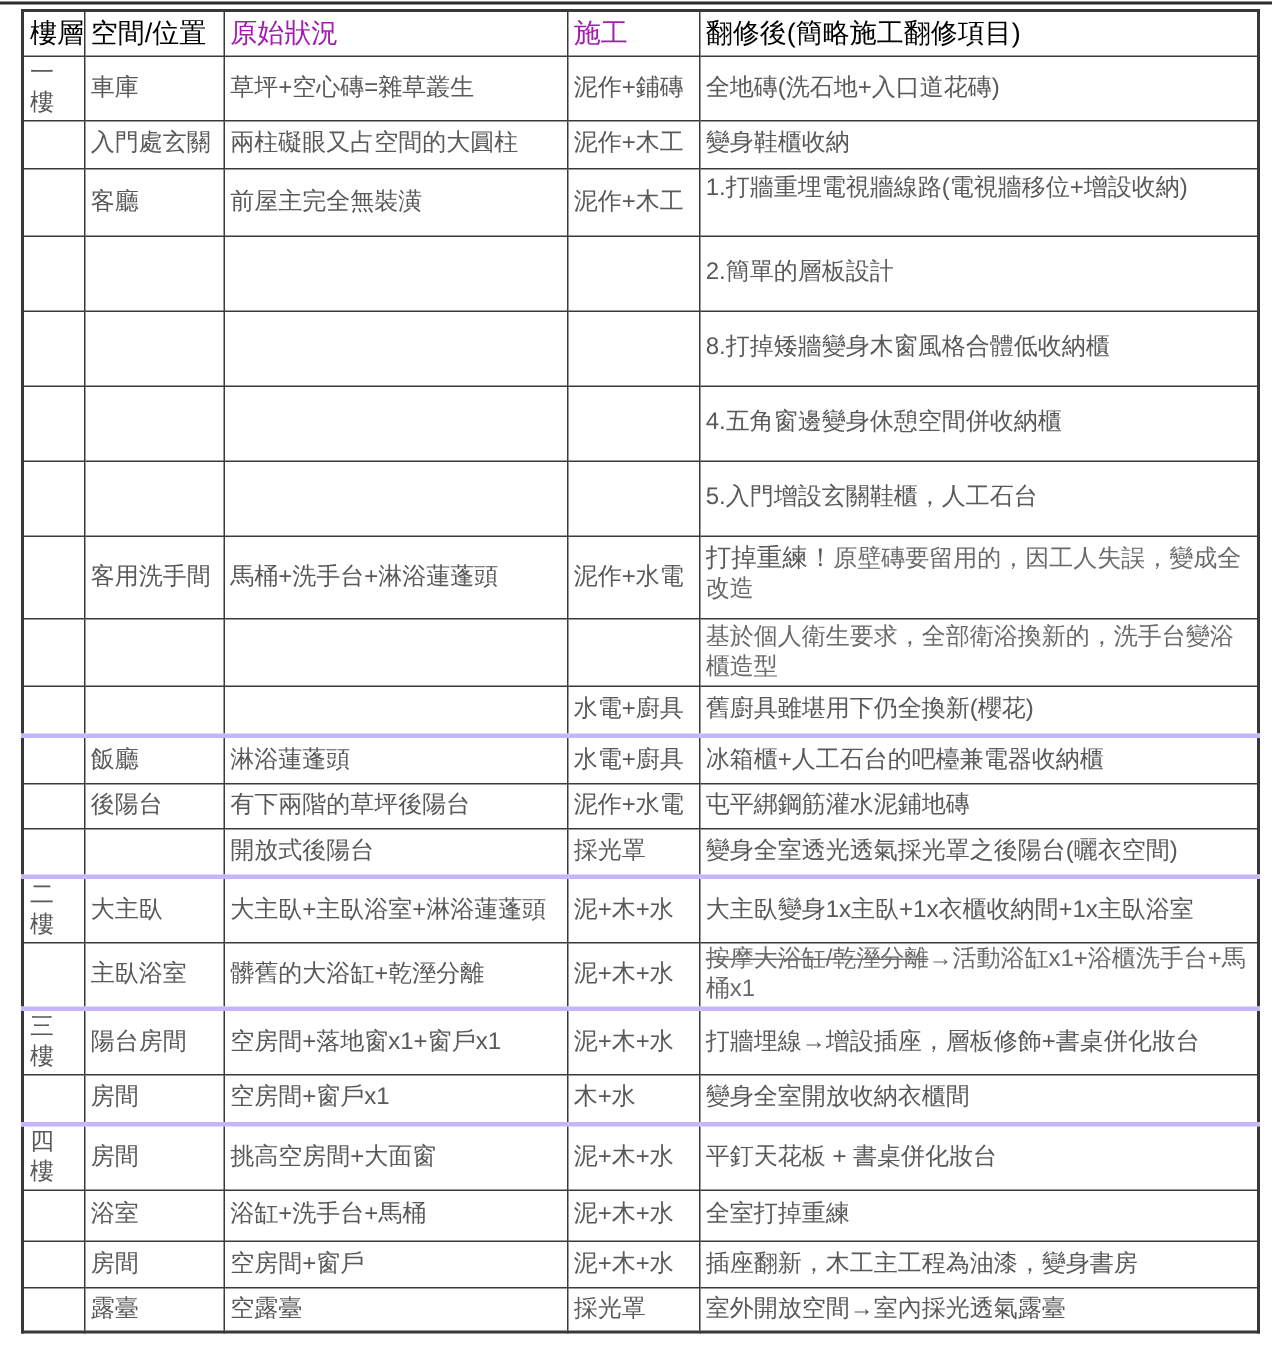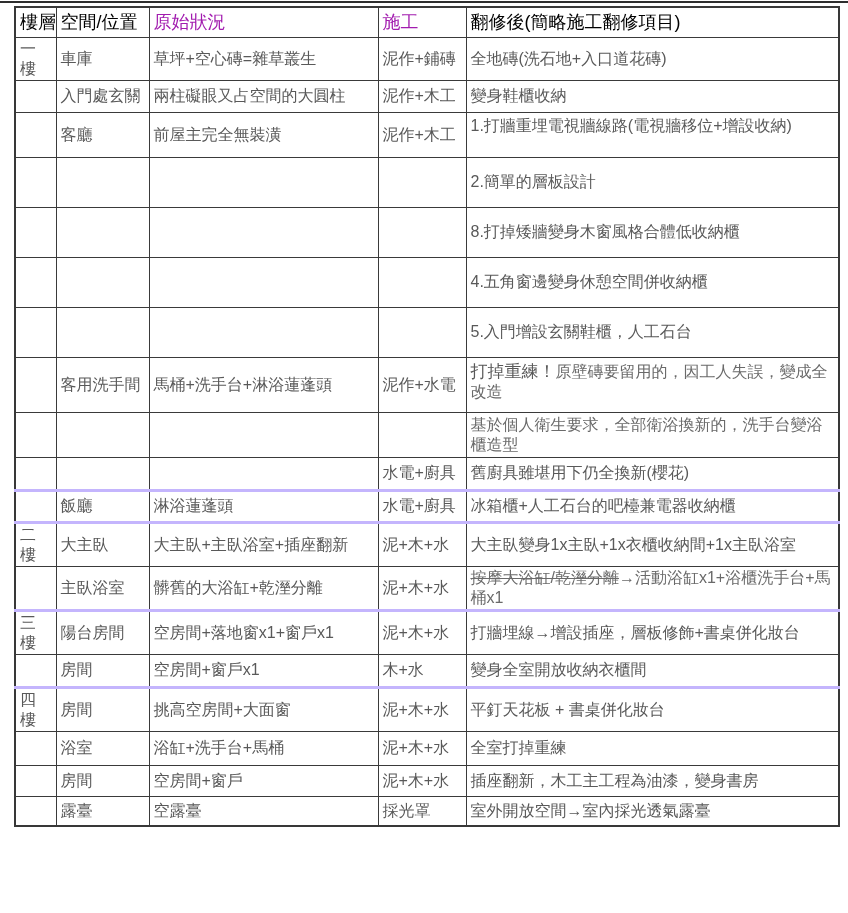--- a/index.html
+++ b/index.html
@@ -136,26 +136,40 @@
   </tr>
 
   <tr class="h32 thick">
     <td></td>
     <td>飯廳</td>
     <td>淋浴蓮蓬頭</td>
     <td>水電+廚具</td>
     <td>冰箱櫃+人工石台的吧檯兼電器收納櫃</td>
   </tr>
 
-
+  <tr>
+    <td></td>
+    <td>後陽台</td>
+    <td>有下兩階的草坪後陽台</td>
+    <td>泥作+水電</td>
+    <td>屯平綁鋼筋灌水泥鋪地磚</td>
+  </tr>
+
+  <tr class="h32">
+    <td></td>
+    <td></td>
+    <td>開放式後陽台</td>
+    <td>採光罩</td>
+    <td>變身全室透光透氣採光罩之後陽台(曬衣空間)</td>
+  </tr>
 
   <tr class="thick">
     <td>二樓</td>
     <td>大主臥</td>
-    <td>大主臥+主臥浴室+插座翻新</td>
+    <td>大主臥+主臥浴室+淋浴蓮蓬頭</td>
     <td>泥+木+水</td>
     <td>大主臥變身1x主臥+1x衣櫃收納間+1x主臥浴室</td>
   </tr>
 
   <tr class="h32">
     <td></td>
     <td>主臥浴室</td>
     <td>髒舊的大浴缸+乾溼分離</td>
     <td>泥+木+水</td>
     <td><span class="small strike">按摩大浴缸/乾溼分離</span><span class="small">→活動浴缸x1+浴櫃洗手台+馬桶x1</span></td>

